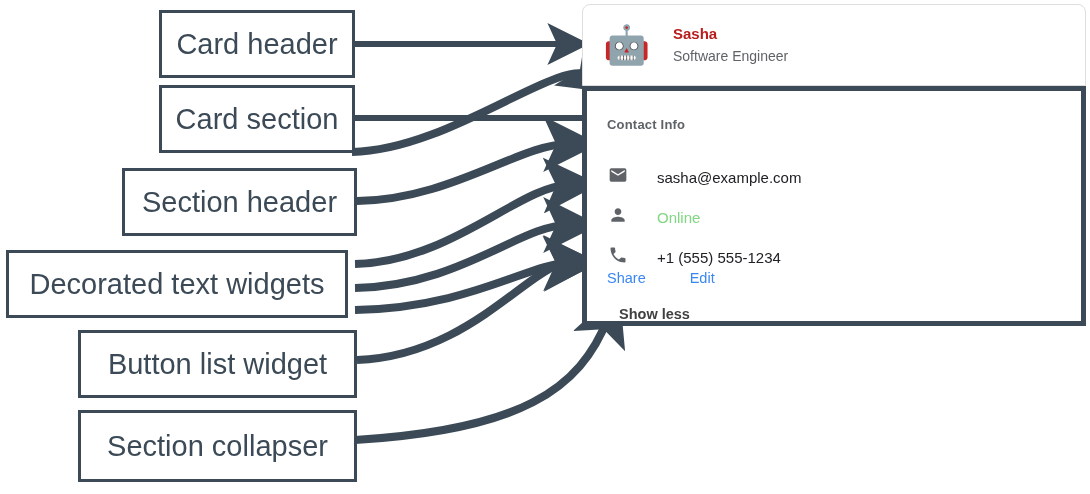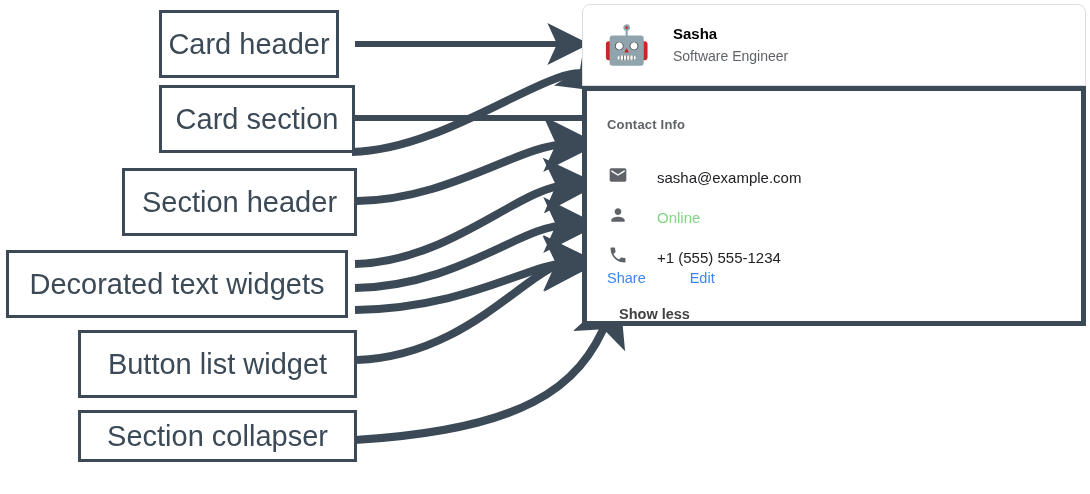--- a/index.html
+++ b/index.html
@@ -59,21 +59,21 @@
     user-select:none;
   }
   .header-text{
     margin-left:24px;
     display:flex;flex-direction:column;
     justify-content:center;
   }
   .header-title{
     font-size:15px;
     font-weight:bold;
-    color:#000000;
+    color:#b91c1c;
     line-height:20px;
   }
   .header-sub{
     font-size:14px;
     color:#5f6368;
     line-height:21px;
     margin-top:2px;
   }
 
   .card-section{
@@ -155,41 +155,41 @@
 
     <path d="M355,264 C450,262 520,186 568,185" stroke="#3b4a56" stroke-width="8" fill="none" marker-end="url(#ahead)"></path>
     <path d="M355,288 C460,286 520,225 568,225" stroke="#3b4a56" stroke-width="8" fill="none" marker-end="url(#ahead)"></path>
     <path d="M355,310 C470,308 530,263 568,263" stroke="#3b4a56" stroke-width="8" fill="none" marker-end="url(#ahead)"></path>
 
     <path d="M357,360 C470,356 530,264 568,263" stroke="#3b4a56" stroke-width="8" fill="none" marker-end="url(#ahead)"></path>
 
     <path d="M355,440 C520,430 580,390 608,318" stroke="#3b4a56" stroke-width="8" fill="none" marker-end="url(#ahead)"></path>
   </svg>
 
-  <div class="anno-box" style="left:159px;top:10px;width:180px;height:68px;">
+  <div class="anno-box" style="left:159px;top:10px;width:196px;height:68px;">
     <span>Card header</span>
   </div>
 
   <div class="anno-box" style="left:159px;top:85px;width:196px;height:68px;">
     <span>Card section</span>
   </div>
 
   <div class="anno-box" style="left:122px;top:168px;width:235px;height:68px;">
     <span>Section header</span>
   </div>
 
   <div class="anno-box" style="left:6px;top:250px;width:342px;height:68px;">
     <span>Decorated text widgets</span>
   </div>
 
   <div class="anno-box" style="left:78px;top:330px;width:279px;height:68px;">
     <span>Button list widget</span>
   </div>
 
-  <div class="anno-box" style="left:78px;top:410px;width:279px;height:52px;">
+  <div class="anno-box" style="left:78px;top:410px;width:279px;height:72px;">
     <span>Section collapser</span>
   </div>
 
   <div id="card">
 
     <div class="card-header">
       <div class="avatar">🤖</div>
       <div class="header-text">
         <div class="header-title">Sasha</div>
         <div class="header-sub">Software Engineer</div>

